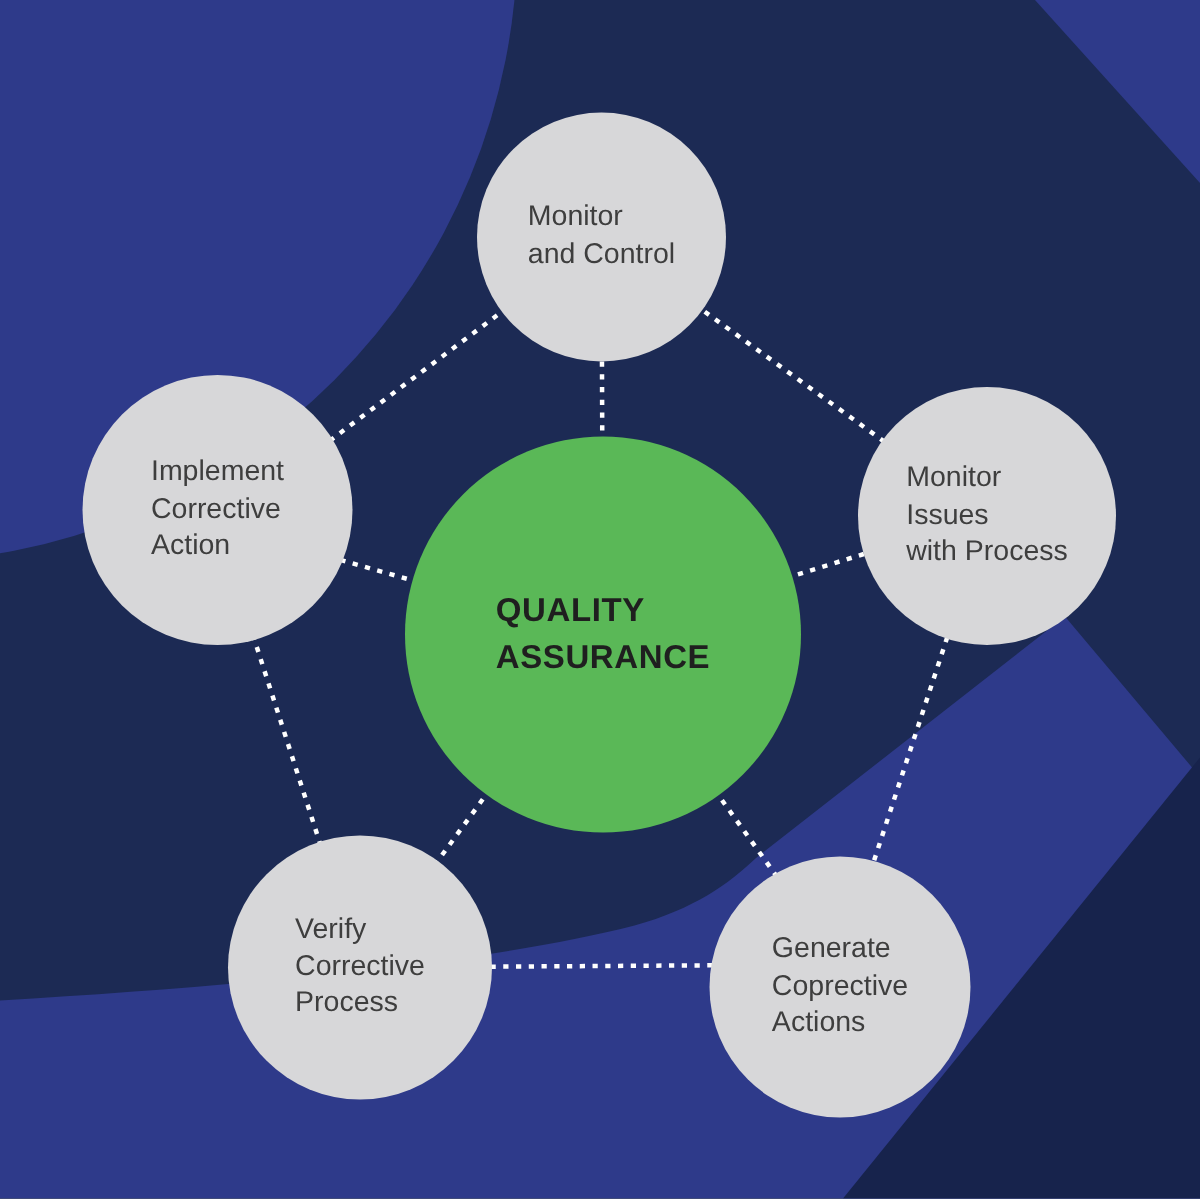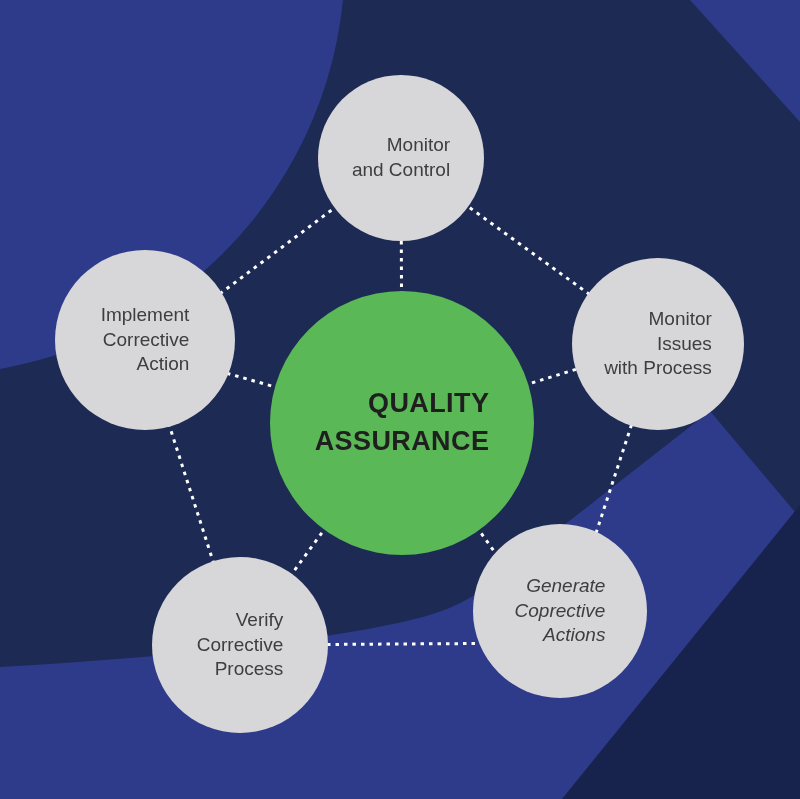--- a/index.html
+++ b/index.html
@@ -17,36 +17,36 @@
   .connectors line{
     stroke:var(--connector-white,#fff);
     stroke-width:3;
     stroke-dasharray:3.5 5;
     fill:none;
   }
   .node{
     position:absolute;
     border-radius:50%;
     display:flex;align-items:center;justify-content:center;
-    text-align:right;
+    text-align:left;
     background:var(--node-gray,#D7D7D9);
     color:var(--node-text,#3E3E3E);
     font-size:19px;line-height:1.3;
     white-space:pre-line;
   }
   .node--monitor  {left:318px;top:75px; width:166px;height:166px;}
   .node--identify {left:572px;top:258px;width:172px;height:172px;}
-  .node--generate {left:473px;top:524px;width:174px;height:174px;font-style:italic;}
+  .node--generate {left:473px;top:571px;width:174px;height:174px;}
   .node--verify   {left:152px;top:557px;width:176px;height:176px;}
   .node--implement{left:55px; top:250px;width:180px;height:180px;}
   .node--center{
     left:270px;top:291px;width:264px;height:264px;
     background:var(--center-green,#5AB857);
     color:var(--center-text,#1F1F1F);
-    font-weight:bold;font-size:27px;line-height:1.4;letter-spacing:.4px;
+    font-weight:bold;font-size:22px;line-height:1.4;letter-spacing:.4px;
   }
 </style>
 </head>
 <body>
 
 <div class="canvas">
 
   <svg class="bg" width="800" height="799" viewBox="0 0 800 799">
     <rect class="bg-base" x="0" y="0" width="800" height="799"></rect>
     <circle class="bg-blob" cx="-71" cy="-41" r="416"></circle>

